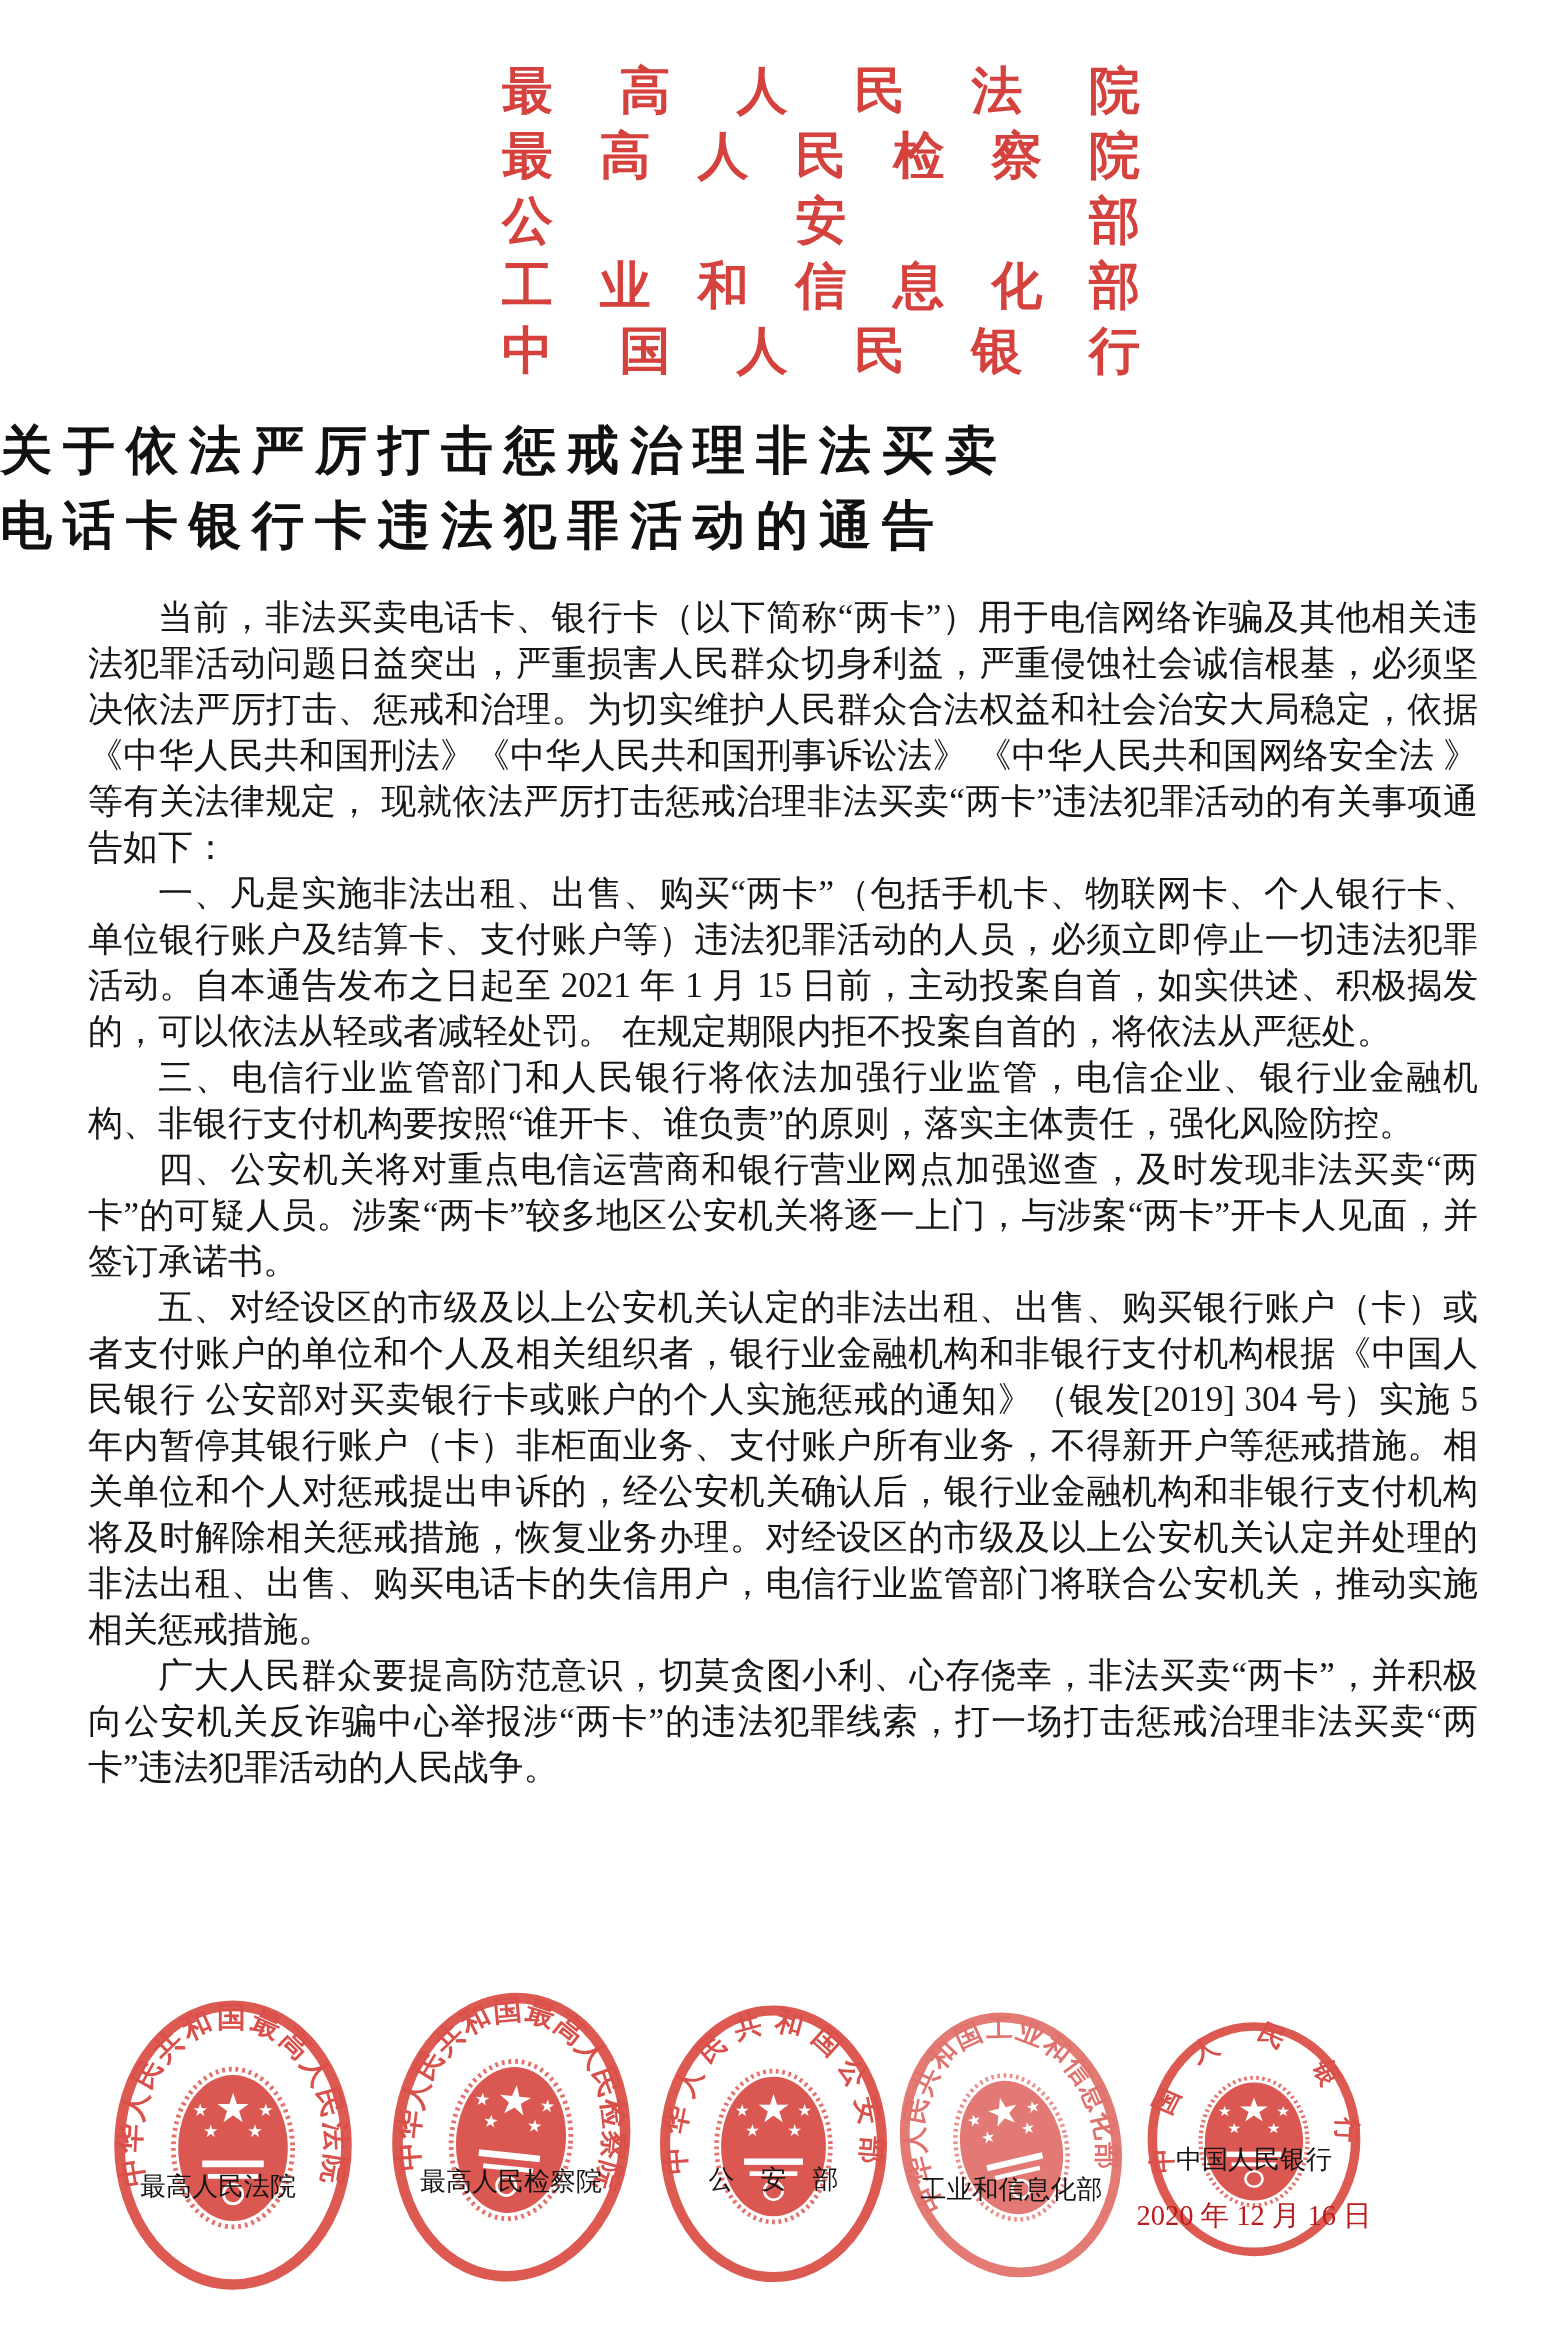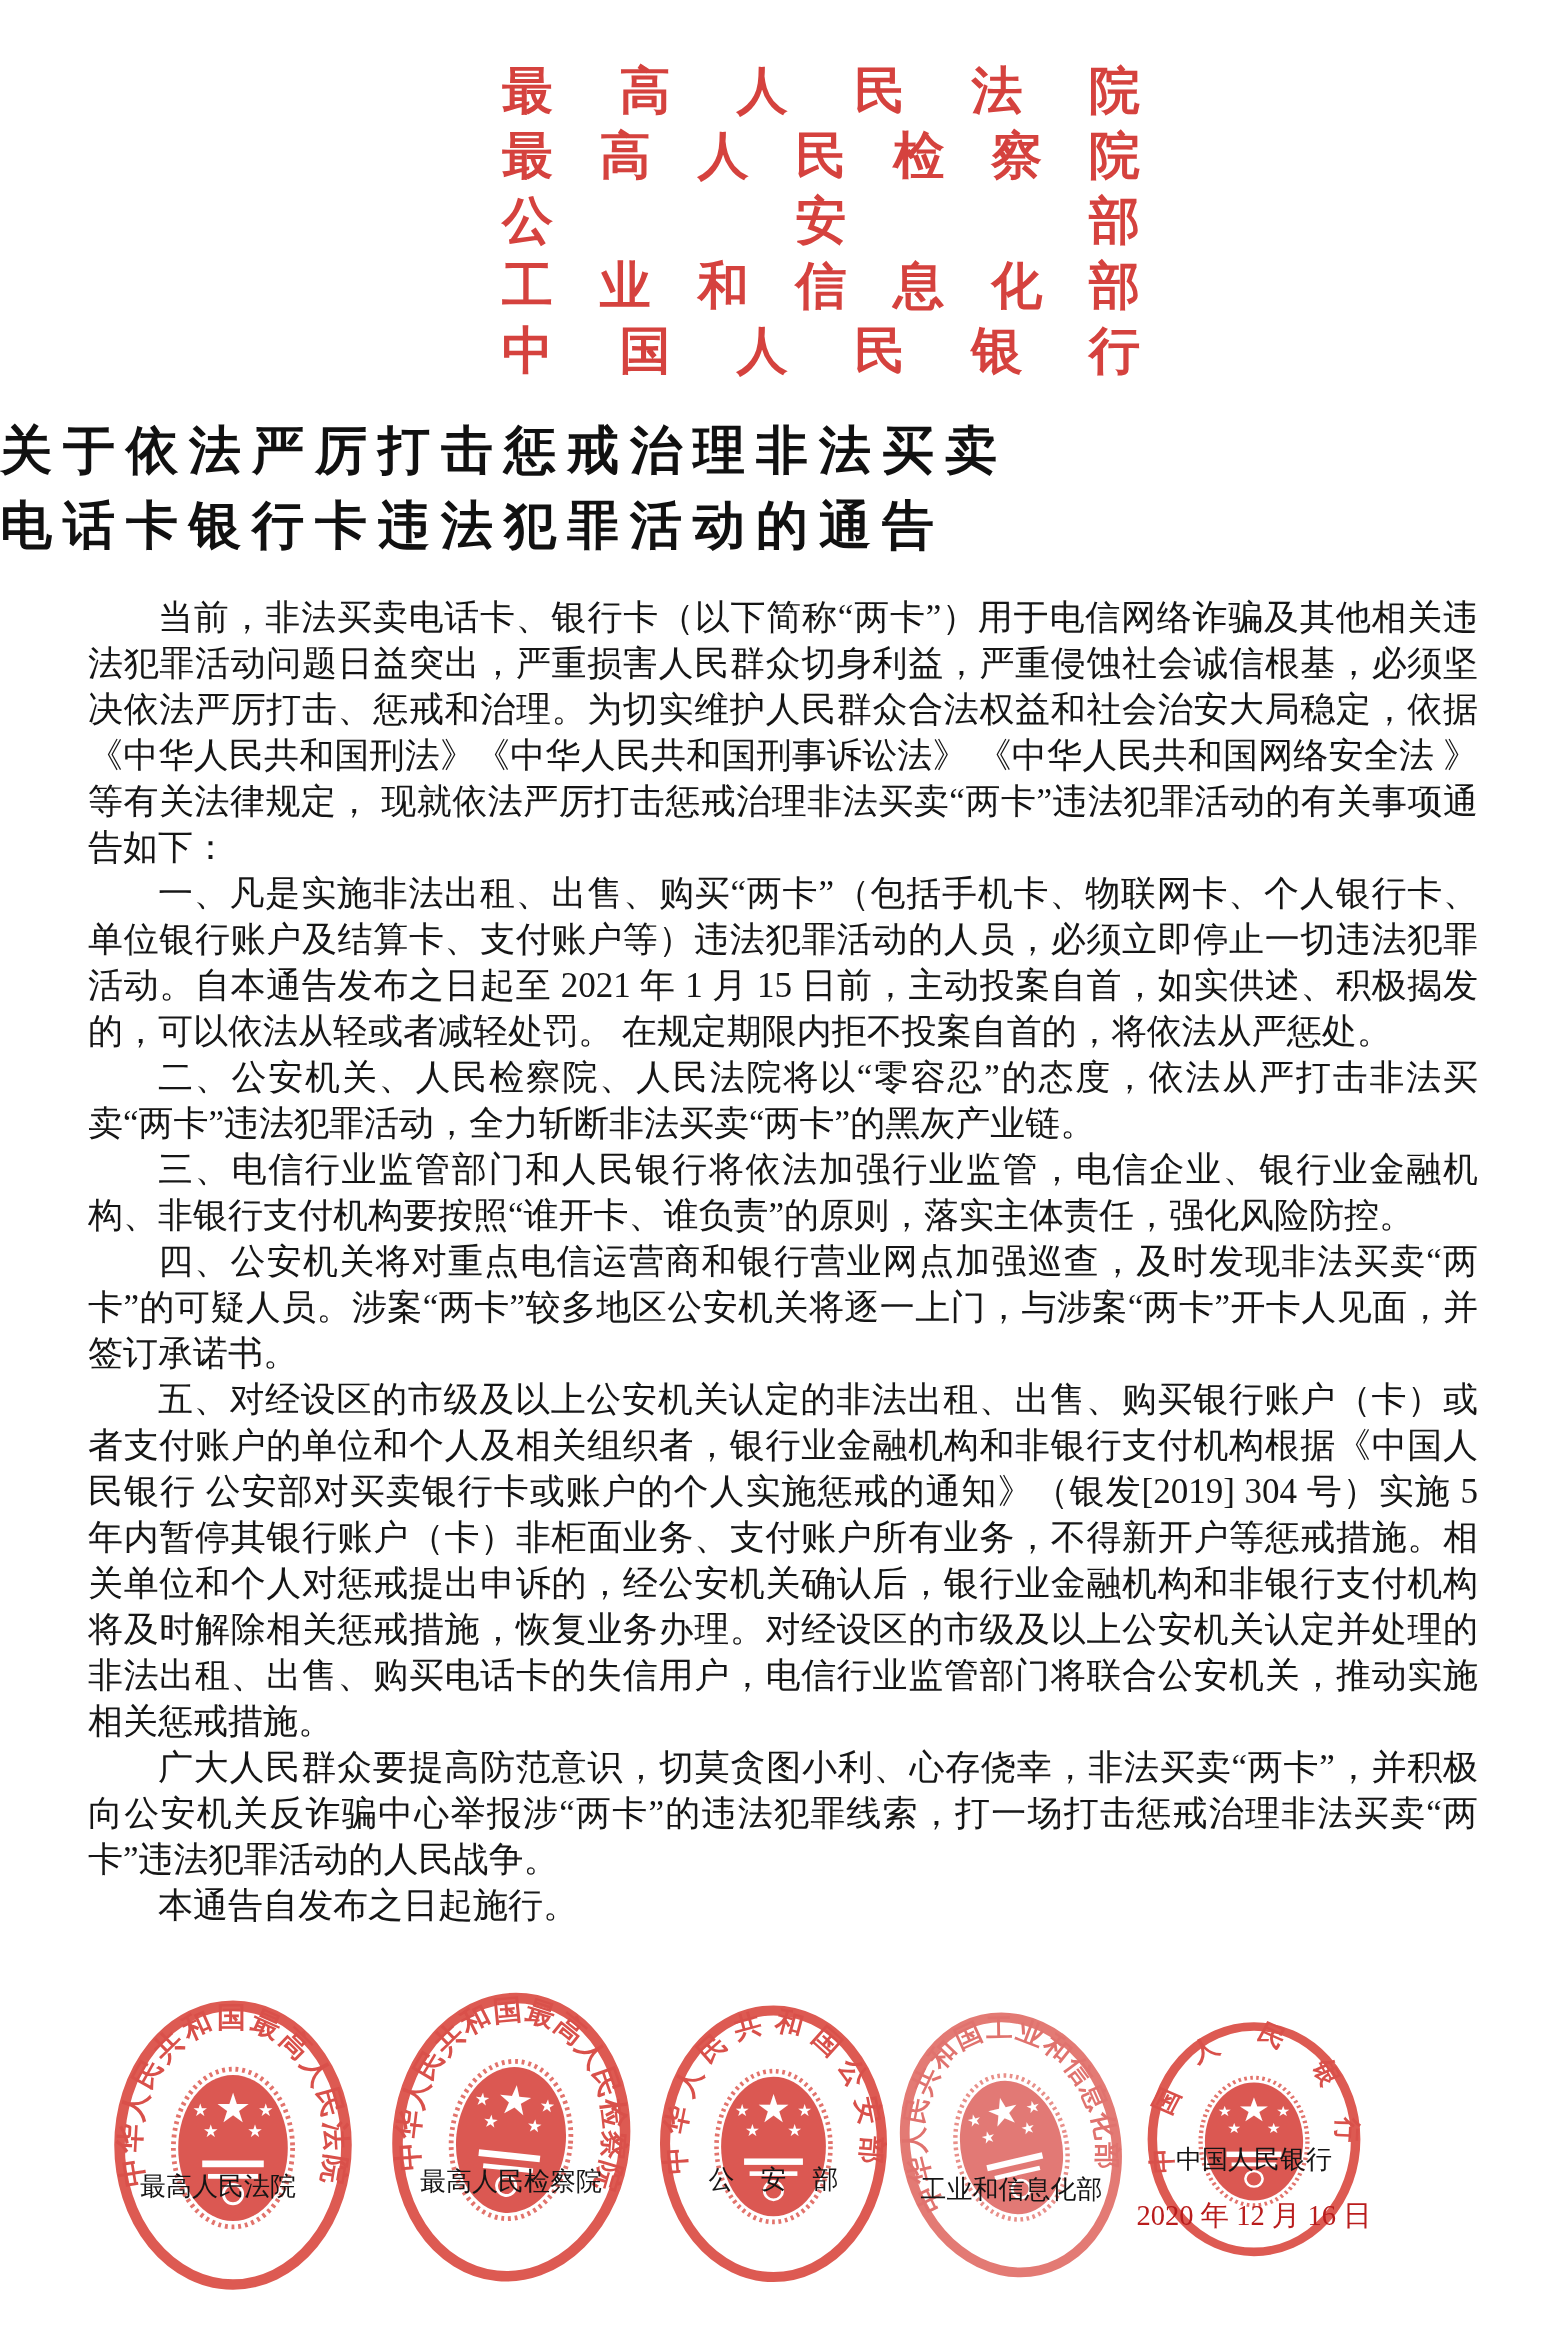--- a/index.html
+++ b/index.html
@@ -127,26 +127,24 @@
   </div>
 
   <div class="title">
     <div>关于依法严厉打击惩戒治理非法买卖</div>
     <div>电话卡银行卡违法犯罪活动的通告</div>
   </div>
 
   <div class="body">
     <p>当前，非法买卖电话卡、银行卡（以下简称“两卡”）用于电信网络诈骗及其他相关违法犯罪活动问题日益突出，严重损害人民群众切身利益，严重侵蚀社会诚信根基，必须坚决依法严厉打击、惩戒和治理。为切实维护人民群众合法权益和社会治安大局稳定，依据《中华人民共和国刑法》《中华人民共和国刑事诉讼法》 《中华人民共和国网络安全法 》  等有关法律规定， 现就依法严厉打击惩戒治理非法买卖“两卡”违法犯罪活动的有关事项通告如下：</p>
     <p>一、凡是实施非法出租、出售、购买“两卡”（包括手机卡、物联网卡、个人银行卡、单位银行账户及结算卡、支付账户等）违法犯罪活动的人员，必须立即停止一切违法犯罪活动。自本通告发布之日起至 2021 年 1 月 15 日前，主动投案自首，如实供述、积极揭发的，可以依法从轻或者减轻处罚。  在规定期限内拒不投案自首的，将依法从严惩处。</p>
-    <p>二、公安机关、人民检察院、人民法院将以“零容忍”的态度，依法从严打击非法买卖“两卡”违法犯罪活动，全力斩断非法买卖“两卡”的黑灰产业链。</p>
     <p>三、电信行业监管部门和人民银行将依法加强行业监管，电信企业、银行业金融机构、非银行支付机构要按照“谁开卡、谁负责”的原则，落实主体责任，强化风险防控。</p>
     <p>四、公安机关将对重点电信运营商和银行营业网点加强巡查，及时发现非法买卖“两卡”的可疑人员。涉案“两卡”较多地区公安机关将逐一上门，与涉案“两卡”开卡人见面，并签订承诺书。</p>
     <p>五、对经设区的市级及以上公安机关认定的非法出租、出售、购买银行账户（卡）或者支付账户的单位和个人及相关组织者，银行业金融机构和非银行支付机构根据《中国人民银行 公安部对买卖银行卡或账户的个人实施惩戒的通知》（银发[2019] 304 号）实施 5 年内暂停其银行账户（卡）非柜面业务、支付账户所有业务，不得新开户等惩戒措施。相关单位和个人对惩戒提出申诉的，经公安机关确认后，银行业金融机构和非银行支付机构将及时解除相关惩戒措施，恢复业务办理。对经设区的市级及以上公安机关认定并处理的非法出租、出售、购买电话卡的失信用户，电信行业监管部门将联合公安机关，推动实施相关惩戒措施。</p>
     <p>广大人民群众要提高防范意识，切莫贪图小利、心存侥幸，非法买卖“两卡”，并积极向公安机关反诈骗中心举报涉“两卡”的违法犯罪线索，打一场打击惩戒治理非法买卖“两卡”违法犯罪活动的人民战争。</p>
-    <p>本通告自发布之日起施行。</p>
   </div>
 
   <div class="stamps">
 
     <div class="stamp">
       <svg viewBox="0 0 260 310" preserveAspectRatio="none">
         <defs>
             <path id="arc0" d="M 46 214 A 97 123 0 1 1 214 214"></path>
           </defs>
         <ellipse class="ring" cx="130" cy="152" rx="118" ry="145"></ellipse>

